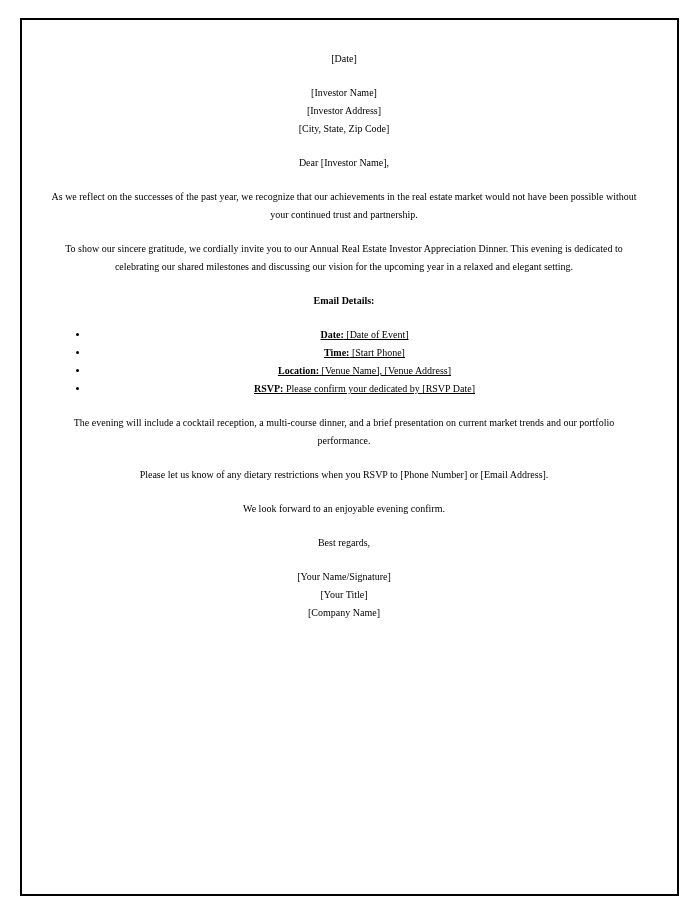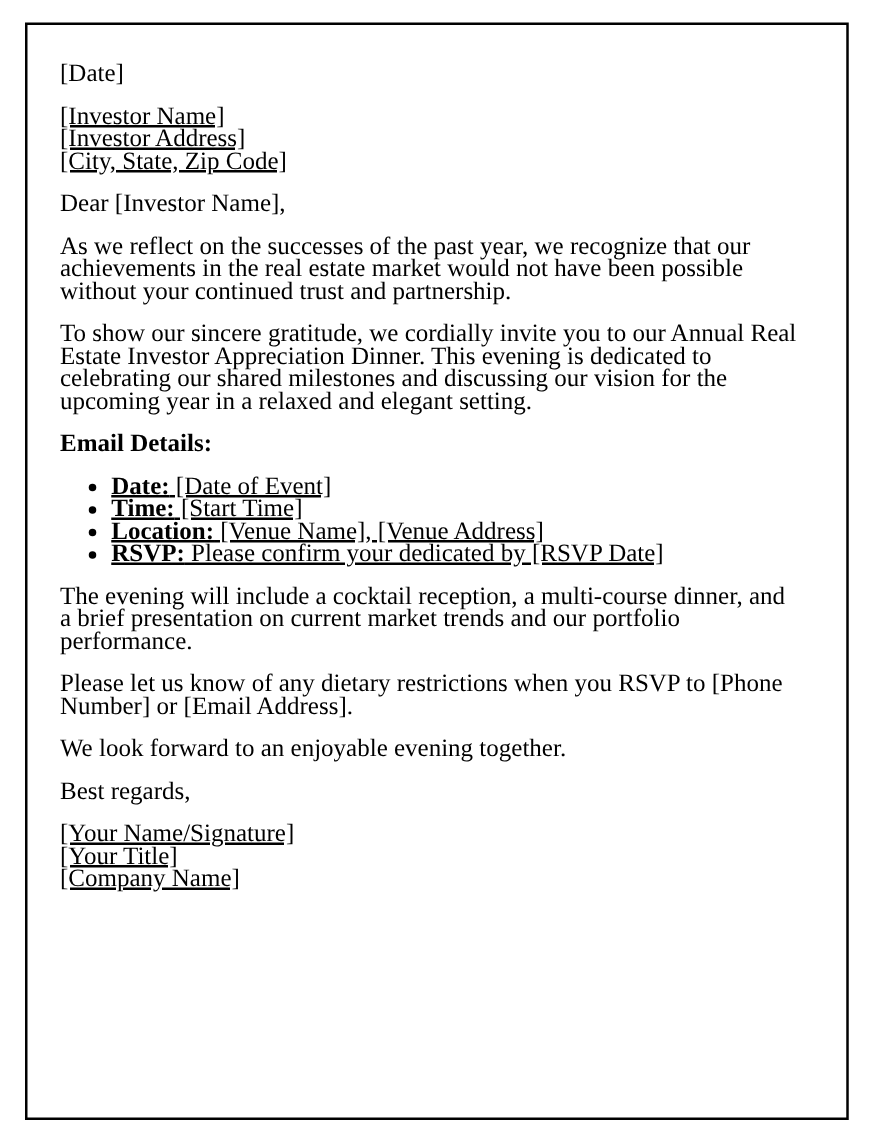--- a/index.html
+++ b/index.html
@@ -21,25 +21,26 @@
     width: 659px;
     height: 878px;
     border: 2px solid #000000;
     background: transparent;
   }
   .content {
     position: absolute;
     left: 48px;
     top: 50px;
     width: 592px;
-    font-size: 20px;
+    font-size: 10px;
     line-height: 18px;
+    text-align: center;
   }
   .para { margin: 0 0 16px 0; }
-  .line { margin: 0; text-decoration: underline; }
+  .line { margin: 0; }
   .block { margin: 0 0 16px 0; }
   .heading { font-weight: bold; }
   ul.details-list {
     margin: 0 0 16px 0;
     padding-left: 41px;
     list-style: disc outside;
     text-decoration: underline;
   }
   ul.details-list li { margin: 0; }
   .bullet-label { font-weight: bold; }
@@ -62,30 +63,30 @@
   <p class="para">Dear [Investor Name],</p>
 
   <p class="para">As we reflect on the successes of the past year, we recognize that our achievements in the real estate market would not have been possible without your continued trust and partnership.</p>
 
   <p class="para">To show our sincere gratitude, we cordially invite you to our Annual Real Estate Investor Appreciation Dinner. This evening is dedicated to celebrating our shared milestones and discussing our vision for the upcoming year in a relaxed and elegant setting.</p>
 
   <p class="para heading">Email Details:</p>
 
   <ul class="details-list">
     <li><span class="bullet-label">Date:</span><span> [Date of Event]</span></li>
-    <li><span class="bullet-label">Time:</span><span> [Start Time]</span></li>
+    <li><span class="bullet-label">Time:</span><span> [Start Phone]</span></li>
     <li><span class="bullet-label">Location:</span><span> [Venue Name], [Venue Address]</span></li>
     <li><span class="bullet-label">RSVP:</span><span> Please confirm your dedicated by [RSVP Date]</span></li>
   </ul>
 
   <p class="para">The evening will include a cocktail reception, a multi-course dinner, and a brief presentation on current market trends and our portfolio performance.</p>
 
   <p class="para">Please let us know of any dietary restrictions when you RSVP to [Phone Number] or [Email Address].</p>
 
-  <p class="para">We look forward to an enjoyable evening together.</p>
+  <p class="para">We look forward to an enjoyable evening confirm.</p>
 
   <p class="para">Best regards,</p>
 
   <div class="block">
     <p class="line">[Your Name/Signature]</p>
     <p class="line">[Your Title]</p>
     <p class="line">[Company Name]</p>
   </div>
 
 </div>

